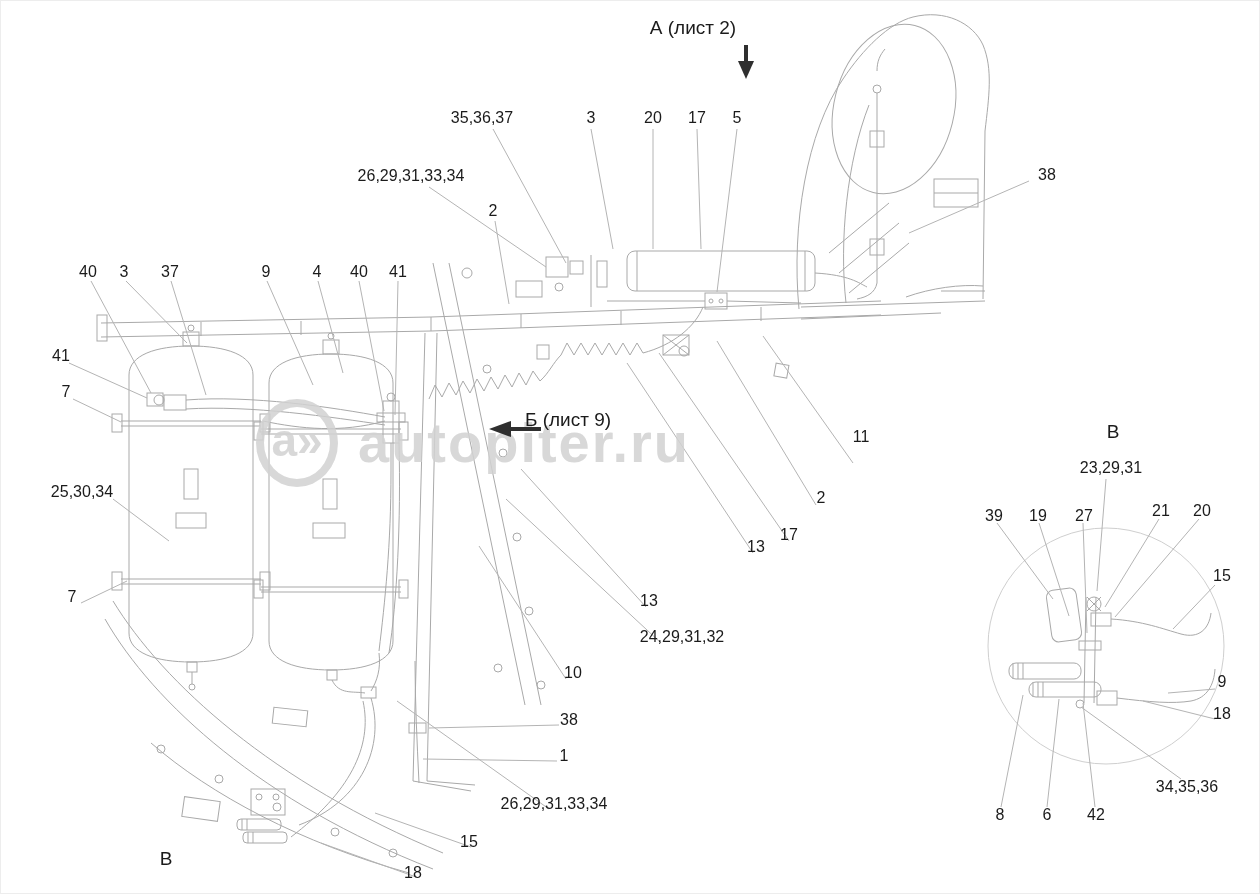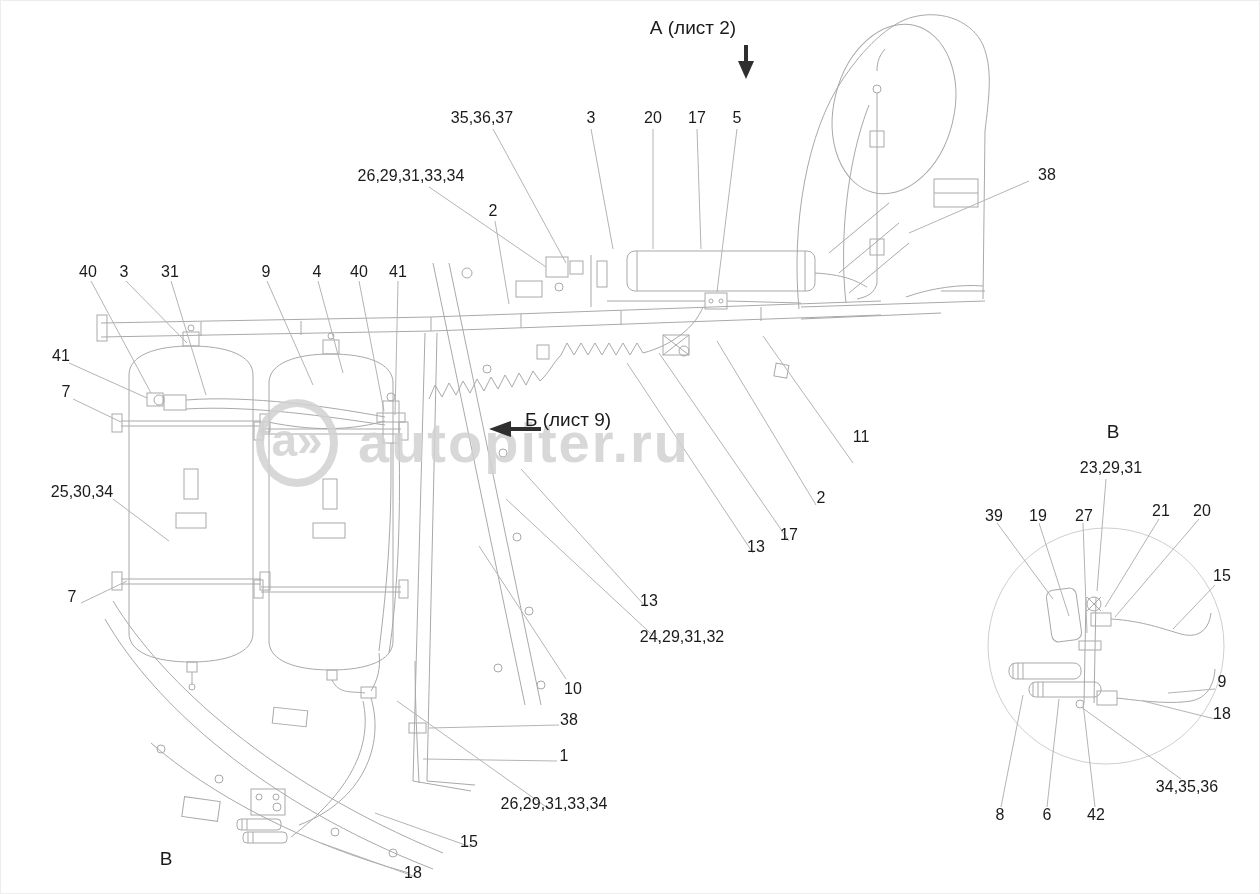--- a/index.html
+++ b/index.html
@@ -282,36 +282,36 @@
     <span class="callout" style="left:481px;top:117px">35,36,37</span>
     <span class="callout" style="left:590px;top:117px">3</span>
     <span class="callout" style="left:652px;top:117px">20</span>
     <span class="callout" style="left:696px;top:117px">17</span>
     <span class="callout" style="left:736px;top:117px">5</span>
     <span class="callout" style="left:1046px;top:174px">38</span>
     <span class="callout" style="left:410px;top:175px">26,29,31,33,34</span>
     <span class="callout" style="left:492px;top:210px">2</span>
     <span class="callout" style="left:87px;top:271px">40</span>
     <span class="callout" style="left:123px;top:271px">3</span>
-    <span class="callout" style="left:169px;top:271px">31</span>
+    <span class="callout" style="left:169px;top:271px">37</span>
     <span class="callout" style="left:265px;top:271px">9</span>
     <span class="callout" style="left:316px;top:271px">4</span>
     <span class="callout" style="left:358px;top:271px">40</span>
     <span class="callout" style="left:397px;top:271px">41</span>
     <span class="callout" style="left:60px;top:355px">41</span>
     <span class="callout" style="left:65px;top:391px">7</span>
     <span class="callout" style="left:81px;top:491px">25,30,34</span>
     <span class="callout" style="left:71px;top:596px">7</span>
     <span class="callout" style="left:860px;top:436px">11</span>
     <span class="callout" style="left:820px;top:497px">2</span>
     <span class="callout" style="left:788px;top:534px">17</span>
     <span class="callout" style="left:755px;top:546px">13</span>
     <span class="callout" style="left:648px;top:600px">13</span>
     <span class="callout" style="left:681px;top:636px">24,29,31,32</span>
-    <span class="callout" style="left:572px;top:688px">10</span>
+    <span class="callout" style="left:572px;top:672px">10</span>
     <span class="callout" style="left:568px;top:719px">38</span>
     <span class="callout" style="left:563px;top:755px">1</span>
     <span class="callout" style="left:553px;top:803px">26,29,31,33,34</span>
     <span class="callout" style="left:468px;top:841px">15</span>
     <span class="callout" style="left:412px;top:872px">18</span>
     <span class="callout" style="left:1110px;top:467px">23,29,31</span>
     <span class="callout" style="left:993px;top:515px">39</span>
     <span class="callout" style="left:1037px;top:515px">19</span>
     <span class="callout" style="left:1083px;top:515px">27</span>
     <span class="callout" style="left:1160px;top:510px">21</span>

